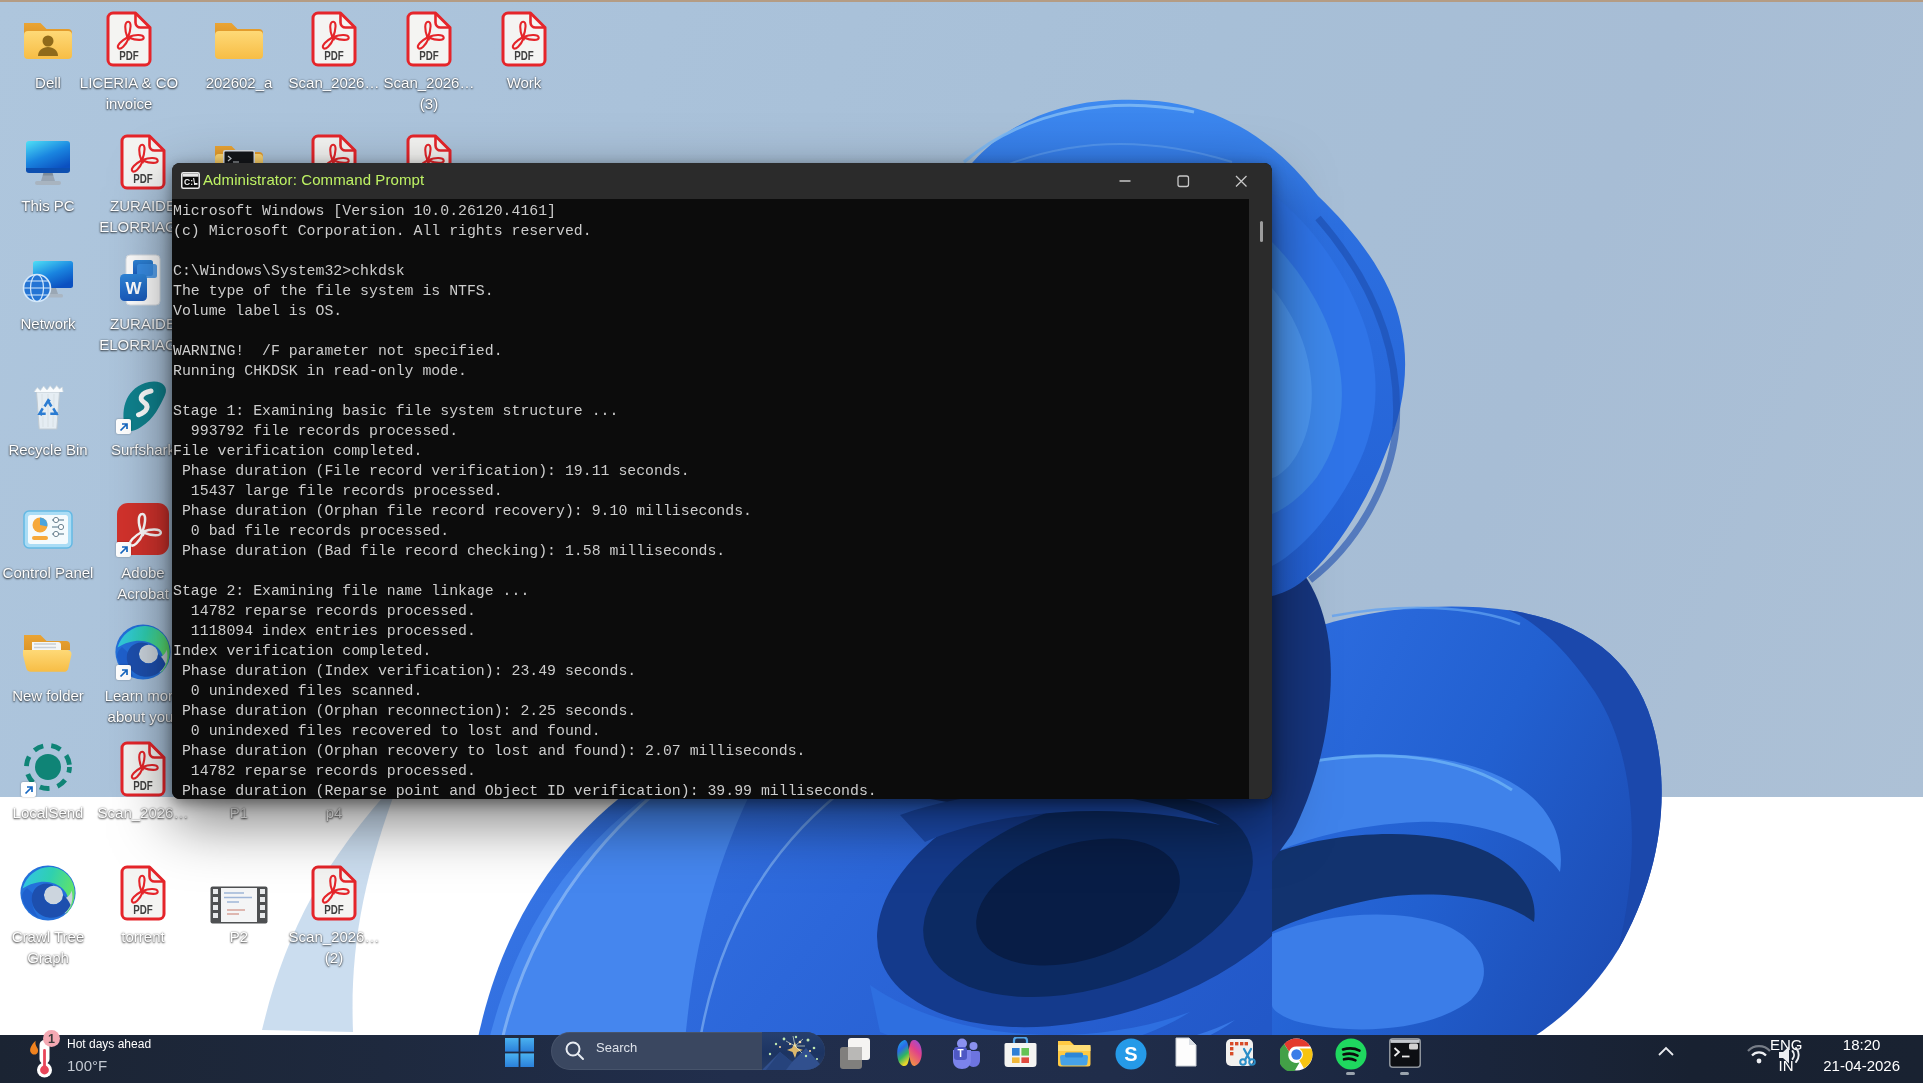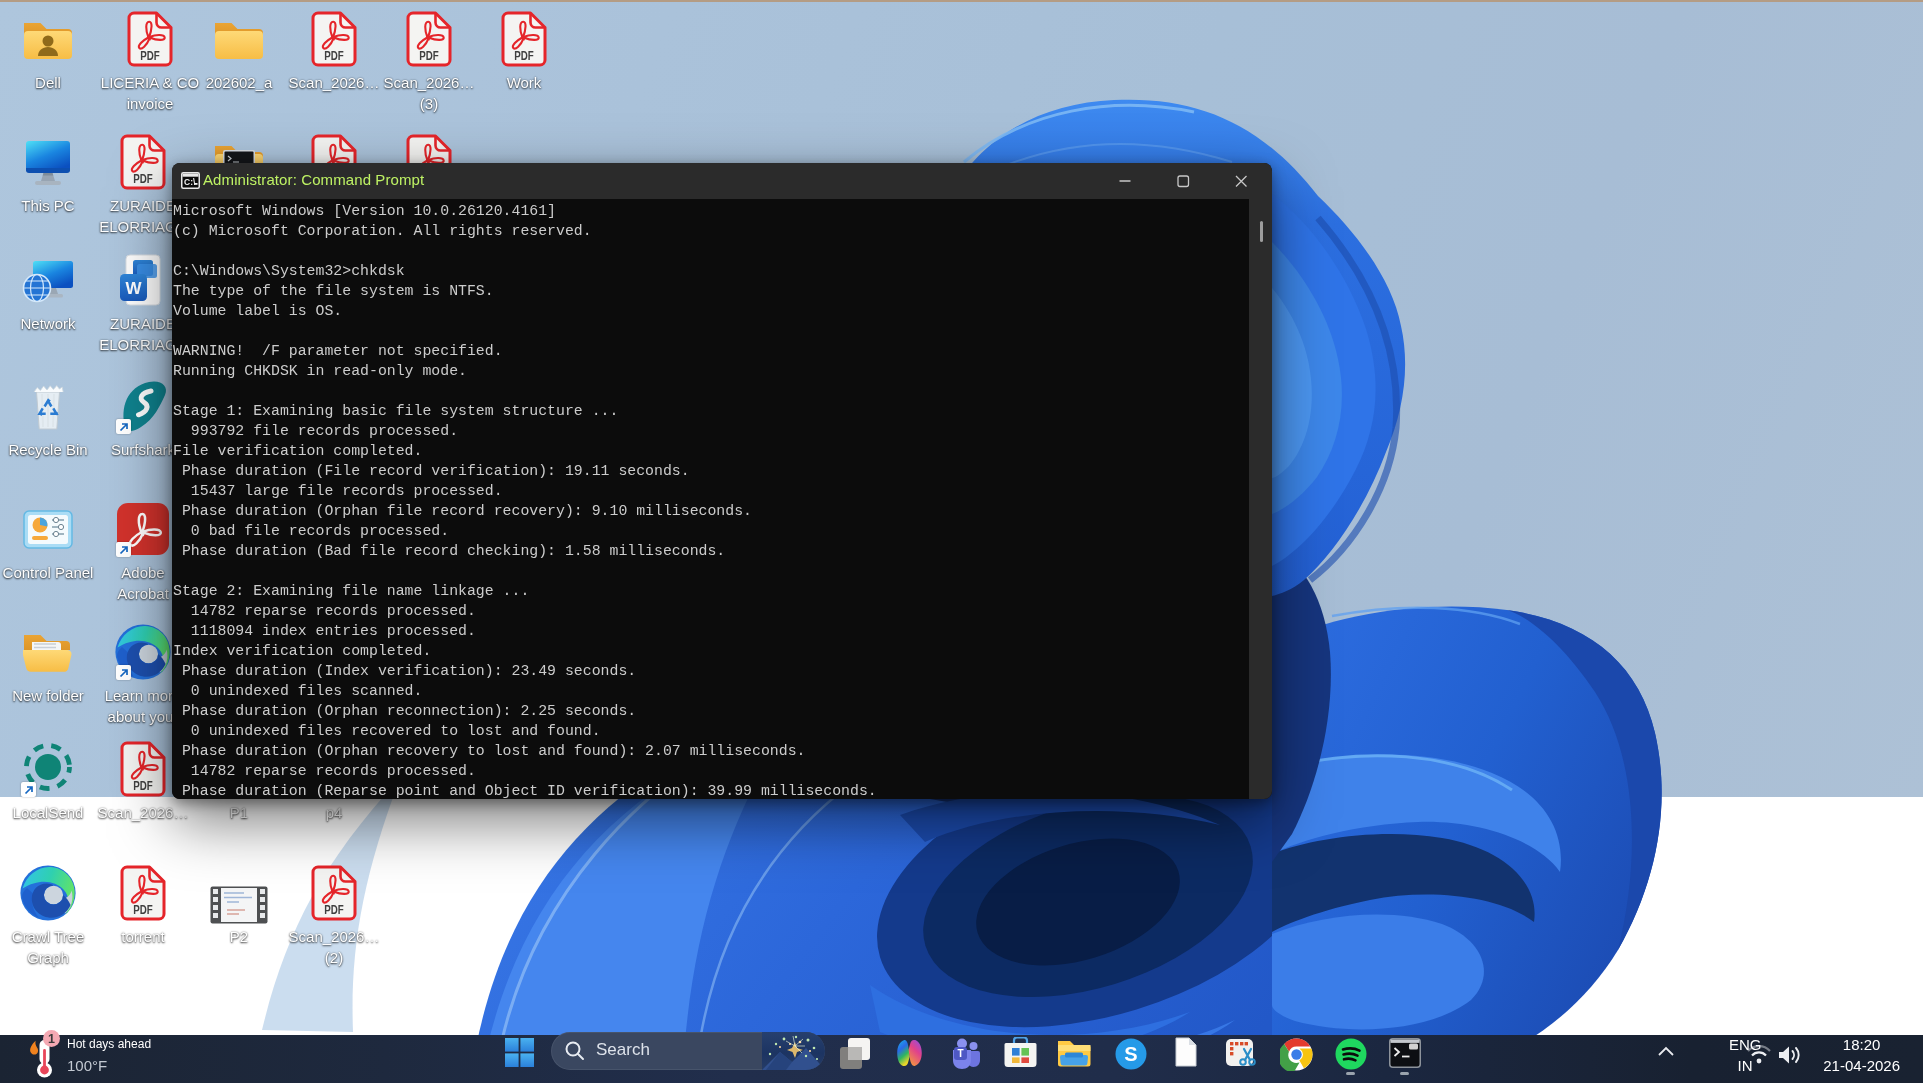--- a/index.html
+++ b/index.html
@@ -25,21 +25,21 @@
   .cbtn{position:absolute;top:0;width:46px;height:36px;color:#c8c8c8;}
   #console{position:absolute;left:0;top:36px;bottom:0;right:23px;background:#0c0c0c;}
   #console pre{margin:0;padding:2px 0 0 1px;font-family:"Liberation Mono",monospace;
     font-size:14.85px;line-height:20px;color:#cccccc;letter-spacing:0px;}
   #sbar{position:absolute;top:36px;bottom:0;right:0;width:23px;background:#2b2b2b;}
   #sthumb{position:absolute;top:22px;left:11px;width:3px;height:21px;background:#9d9d9d;border-radius:2px;}
   
   #taskbar{position:absolute;left:0;top:1035px;width:1923px;height:48px;z-index:10;
     background:linear-gradient(90deg,#1b2433 0%,#1e293e 20%,#212e4c 38%,#202d4a 58%,#1b2740 72%,#182131 88%,#192231 100%);}
   #traytxt{position:absolute;right:23px;top:-1px;text-align:center;color:#fff;font-size:15px;line-height:21px;}
-  #lang{position:absolute;left:1729px;top:-1px;width:32px;text-align:center;color:#fff;font-size:15px;line-height:21px;}
+  #lang{position:absolute;left:1770px;top:-1px;width:32px;text-align:center;color:#fff;font-size:15px;line-height:21px;}
 </style>
 </head>
 <body>
 <div id="stage">
   <svg id="bloom" width="1923" height="1083" viewBox="0 0 1923 1083">
     <defs>
       <linearGradient id="gForm" x1="0" y1="0" x2="0" y2="1">
         <stop offset="0" stop-color="#3e8af0"></stop>
           <stop offset=".25" stop-color="#2c6fe0"></stop>
           <stop offset="1" stop-color="#2360d4"></stop>
@@ -315,21 +315,21 @@
           </span></div>
         <div class="lbl">LocalSend</div>
       </div>
     <div class="di" style="left:-14px;top:864px">
         <div class="ig"><svg width="58" height="58">
             <use href="#edge"></use>
           </svg></div>
         <div class="lbl">Crawl Tree<br>Graph</div>
       </div>
 
-    <div class="di" style="left:88px;top:10px">
+    <div class="di" style="left:67px;top:10px">
         <div class="ig"><svg width="46" height="56" style="margin-top:1px">
             <use href="#pdficon"></use>
           </svg></div>
         <div class="lbl">LICERIA &amp; CO<br>invoice</div>
       </div>
     <div class="di" style="left:81px;top:133px">
         <div class="ig"><svg width="46" height="56" style="margin-top:1px">
             <use href="#pdficon"></use>
           </svg></div>
         <div class="lbl">ZURAIDE<br>ELORRIAGA</div>
@@ -526,21 +526,21 @@
       <rect x="15.4" y="0" width="13.6" height="13.6" fill="url(#winlg)"></rect>
       <rect x="0" y="15.4" width="13.6" height="13.6" fill="url(#winlg)"></rect>
       <rect x="15.4" y="15.4" width="13.6" height="13.6" fill="url(#winlg)"></rect>
     </svg>
 
     <div style="position:absolute;left:551px;top:-3px;width:274px;height:38px;border-radius:19px;background:#3a4760;box-shadow:inset 0 0 0 1px rgba(255,255,255,.07);overflow:hidden">
       <svg style="position:absolute;left:13px;top:8px" width="22" height="22" viewBox="0 0 22 22">
         <circle cx="9" cy="9" r="6.5" fill="none" stroke="#e8ecf2" stroke-width="2"></circle>
         <path d="M14,14 L19,19" stroke="#e8ecf2" stroke-width="2" stroke-linecap="round"></path>
       </svg>
-      <div style="position:absolute;left:45px;top:8px;font-size:17px;color:#dde2ea">Search</div>
+      <div style="position:absolute;left:45px;top:8px;font-size:13px;color:#dde2ea">Search</div>
       <div style="position:absolute;right:0;top:0;width:63px;height:38px;background:linear-gradient(180deg,#27406e 0%,#1c3462 55%,#263c66 100%)">
         <svg width="63" height="38" viewBox="0 0 63 38">
           <path d="M0,38 L18,20 L30,30 L44,16 L63,38 Z" fill="#31508e"></path>
           <path d="M18,20 L30,30 L24,38 L4,38 Z" fill="#26437c"></path>
           <path d="M30,16 l3,-6 2,6 6,2 -6,2 -2,6 -2.5,-6 -5.5,-2 z" fill="#f2c66e" opacity=".9"></path>
           <g fill="#bfe8b0">
               <circle cx="14" cy="12" r="1.2"></circle>
               <circle cx="22" cy="7" r="1.4"></circle>
               <circle cx="34" cy="5" r="1.2"></circle>
               <circle cx="46" cy="8" r="1.5"></circle>

